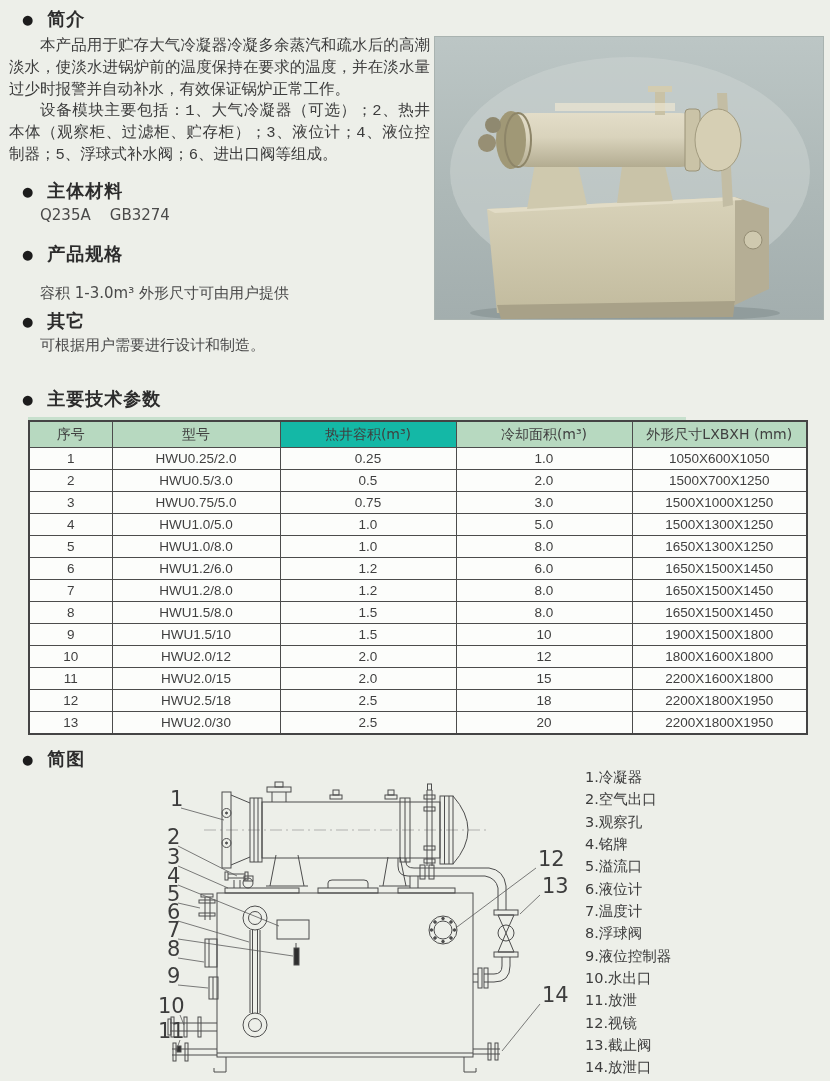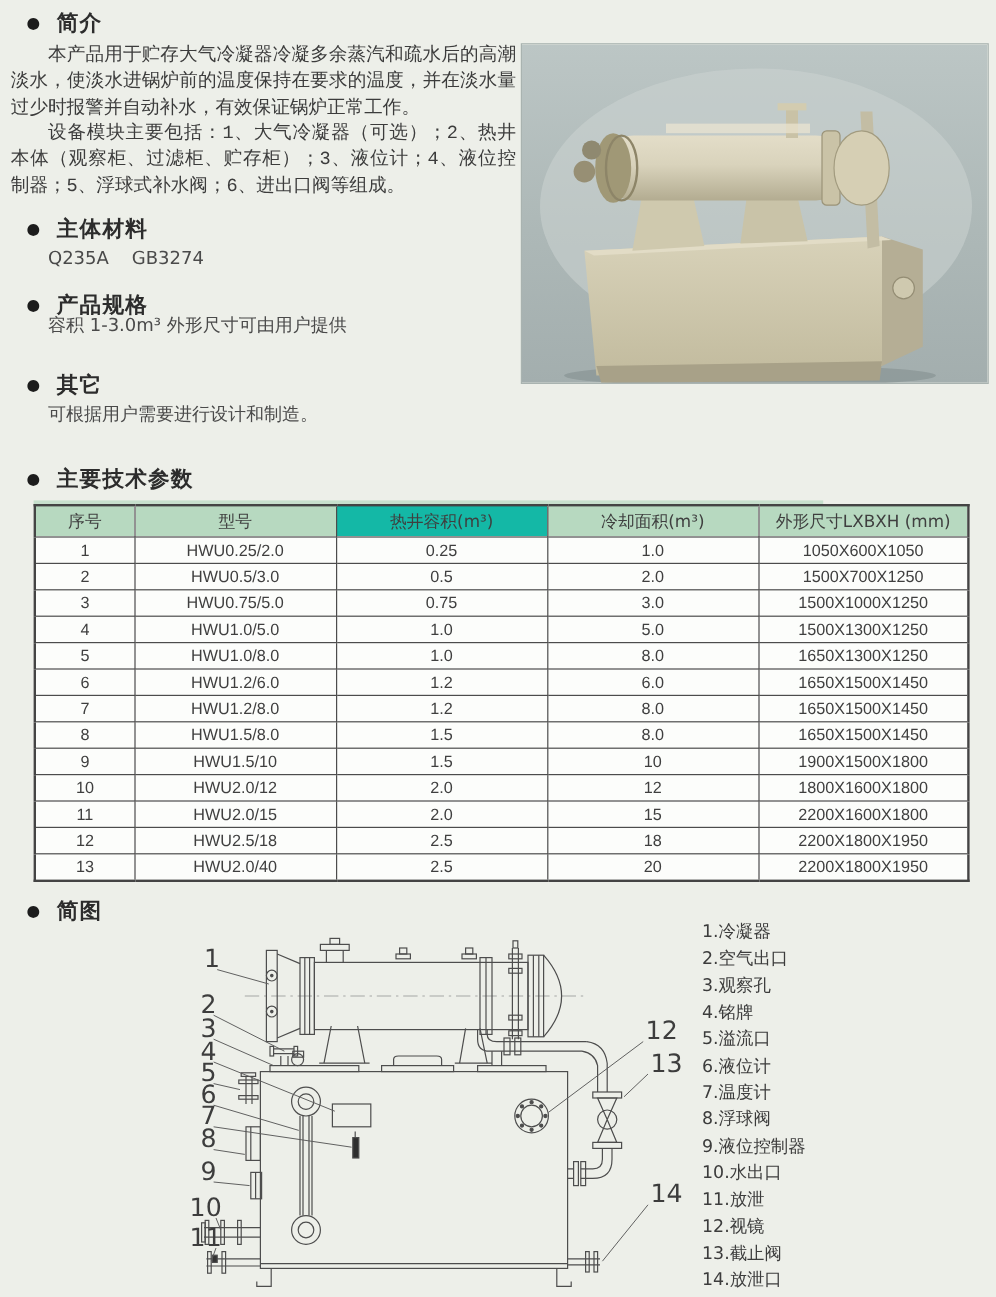--- a/index.html
+++ b/index.html
@@ -107,21 +107,21 @@
   <div class="sec-h" style="top:179px;">
     <span class="dot">●</span>
     <span>主体材料</span>
   </div>
   <div class="sec-body" style="top:206px;">Q235A    GB3274</div>
 
   <div class="sec-h" style="top:242px;">
     <span class="dot">●</span>
     <span>产品规格</span>
   </div>
-  <div class="sec-body" style="top:262px;">容积 1-3.0m³ 外形尺寸可由用户提供</div>
+  <div class="sec-body" style="top:284px;">容积 1-3.0m³ 外形尺寸可由用户提供</div>
 
   <div class="sec-h" style="top:309px;">
     <span class="dot">●</span>
     <span>其它</span>
   </div>
   <div class="sec-body" style="top:336px;">可根据用户需要进行设计和制造。</div>
 
   <div class="sec-h" style="top:387px;">
     <span class="dot">●</span>
     <span>主要技术参数</span>
@@ -224,21 +224,21 @@
           </tr>
           <tr>
             <td>12</td>
             <td>HWU2.5/18</td>
             <td>2.5</td>
             <td>18</td>
             <td>2200X1800X1950</td>
           </tr>
           <tr>
             <td>13</td>
-            <td>HWU2.0/40</td>
+            <td>HWU2.0/30</td>
             <td>2.5</td>
             <td>20</td>
             <td>2200X1800X1950</td>
           </tr>
         </tbody>
     </table>
   </div>
 
   <div class="sec-h" style="top:747px;">
     <span class="dot">●</span>

